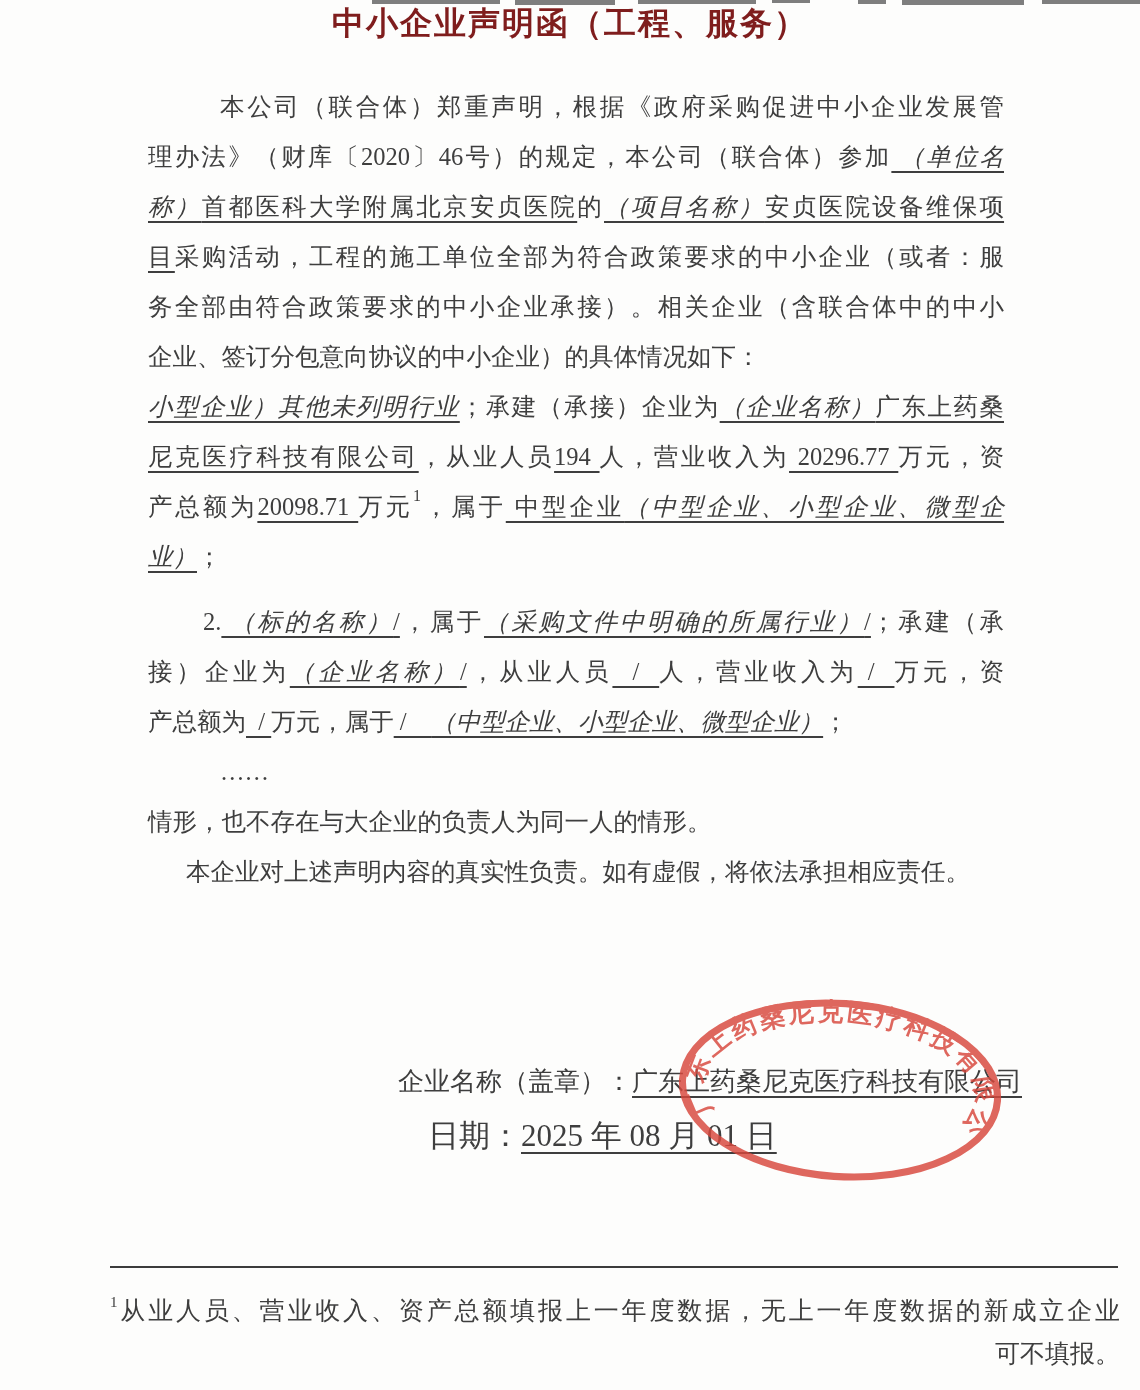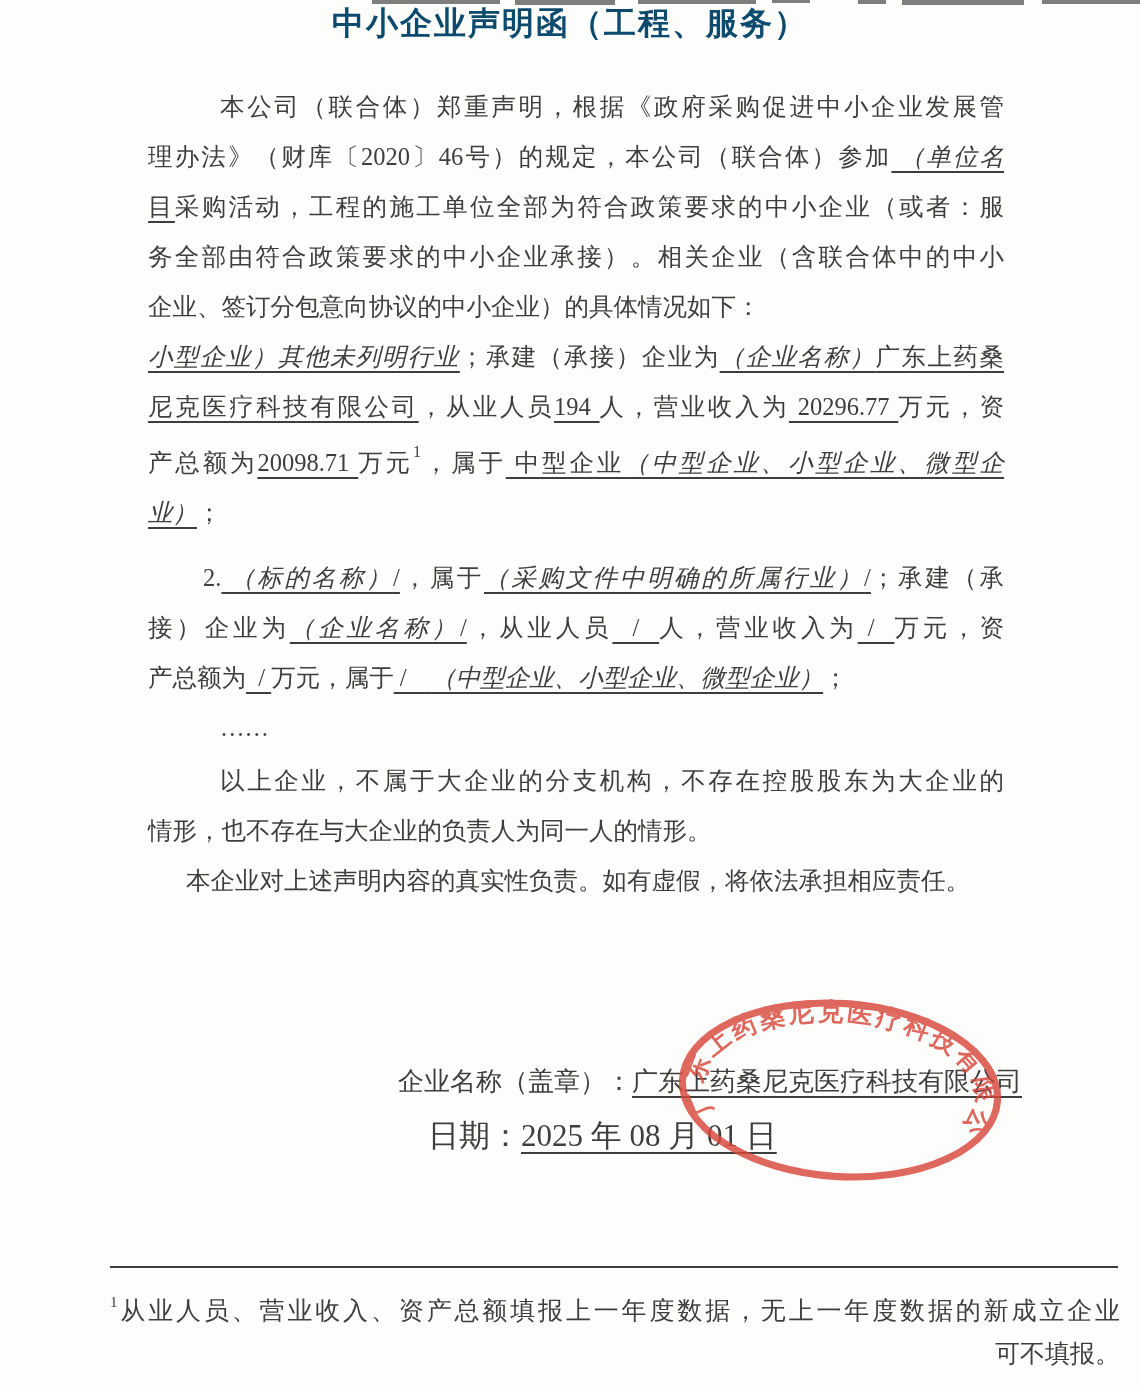--- a/index.html
+++ b/index.html
@@ -5,21 +5,21 @@
   html,body{margin:0;padding:0;}
   body{background:#ffffff;width:1140px;height:1390px;position:relative;
        font-family:"Liberation Serif",serif;color:#3e3e3e;}
   .page{position:absolute;inset:0;background:#fdfdfc;overflow:hidden;}
 
   
   .scan-top{position:absolute;top:0;left:0;width:1140px;height:8px;}
   .scan-top i{position:absolute;top:0;background:#2a2a2a;opacity:.6;display:block;}
 
   .title{position:absolute;top:2px;left:0;width:1140px;margin:0;text-align:center;
-         font-size:32px;font-weight:600;letter-spacing:2px;color:#0c4a6e;}
+         font-size:32px;font-weight:600;letter-spacing:2px;color:#7f1d1d;}
 
   .body{position:absolute;top:82px;left:148px;width:856px;font-size:24.5px;}
   .line{height:50px;line-height:50px;white-space:nowrap;text-align:justify;}
   .line.j{white-space:normal;text-align:justify;text-align-last:justify;text-justify:inter-character;}
   .u{text-decoration:underline;text-underline-offset:6px;text-decoration-thickness:1.5px;}
   .i{font-style:italic;}
   sup.s{font-size:16px;vertical-align:14px;line-height:0;text-decoration:none;}
 
   .sig-company{position:absolute;top:1060px;left:398px;font-size:26px;line-height:44px;white-space:nowrap;}
   .sig-date{position:absolute;top:1114px;left:428px;font-size:31px;line-height:44px;white-space:nowrap;}
@@ -46,32 +46,32 @@
     <i style="left:858px;width:28px;height:4px;"></i>
     <i style="left:902px;width:122px;height:5px;"></i>
     <i style="left:1042px;width:98px;height:4px;"></i>
   </div>
 
   <h1 class="title">中小企业声明函（工程、服务）</h1>
 
   <div class="body" id="body-lines">
       <div class="line j" style="padding-left: 72px;"><span class="">本公司（联合体）郑重声明，根据《政府采购促进中小企业发展管</span></div>
       <div class="line j"><span class="">理办法》（财库〔2020〕46号）的规定，本公司（联合体）参加</span><span class="u i ">&nbsp;（单位名</span></div>
+      <div class="line j"><span class="u i ">称）</span><span class="u ">首都医科大学附属北京安贞医院</span><span class="">的</span><span class="u i ">（项目名称）</span><span class="u ">安贞医院设备维保项</span></div>
       <div class="line j"><span class="u ">目</span><span class="">采购活动，工程的施工单位全部为符合政策要求的中小企业（或者：服</span></div>
       <div class="line j"><span class="">务全部由符合政策要求的中小企业承接）。相关企业（含联合体中的中小</span></div>
       <div class="line"><span class="">企业、签订分包意向协议的中小企业）的具体情况如下：</span></div>
       <div class="line j"><span class="u i ">小型企业）其他未列明行业</span><span class="">；承建（承接）企业为</span><span class="u i ">（企业名称）</span><span class="u ">广东上药桑</span></div>
       <div class="line j"><span class="u ">尼克医疗科技有限公司</span><span class="">，从业人员</span><span class="u ">194&nbsp;</span><span class="">人，营业收入为</span><span class="u ">&nbsp;20296.77&nbsp;</span><span class="">万元，资</span></div>
-      <div class="line j" style="margin-top: 6px;"><span class="">产总额为</span><span class="u ">20098.71&nbsp;</span><span class="">万元</span><sup class="s">1</sup><span class="">，属于</span><span class="u ">&nbsp;中型企业</span><span class="u i ">（中型企业、小型企业、微型企</span></div>
+      <div class="line j" style=""><span class="">产总额为</span><span class="u ">20098.71&nbsp;</span><span class="">万元</span><sup class="s">1</sup><span class="">，属于</span><span class="u ">&nbsp;中型企业</span><span class="u i ">（中型企业、小型企业、微型企</span></div>
       <div class="line"><span class="u i ">业）</span><span class="">；</span></div>
       <div class="line j" style="padding-left: 55px; margin-top: 15px;"><span class="">2.</span><span class="u i ">&nbsp;（标的名称）</span><span class="u ">/</span><span class="">，属于</span><span class="u i ">（采购文件中明确的所属行业）</span><span class="u ">/</span><span class="">；承建（承</span></div>
       <div class="line j"><span class="">接）企业为</span><span class="u i ">（企业名称）</span><span class="u ">/</span><span class="">，从业人员</span><span class="u ">&nbsp;&nbsp;/&nbsp;&nbsp;</span><span class="">人，营业收入为</span><span class="u ">&nbsp;/&nbsp;&nbsp;</span><span class="">万元，资</span></div>
       <div class="line"><span class="">产总额为</span><span class="u ">&nbsp;&nbsp;/&nbsp;</span><span class="">万元，属于</span><span class="u ">&nbsp;/&nbsp;&nbsp;&nbsp;&nbsp;</span><span class="u i ">（中型企业、小型企业、微型企业）</span><span class="">；</span></div>
       <div class="line" style="padding-left: 72px;"><span class="">……</span></div>
-      <div class="line j" style="padding-left: 72px; margin-top: 3px;"><span class="">以上企业，不属于大企业的分支机构，不存在控股股东为大企业的</span></div>
       <div class="line"><span class="">情形，也不存在与大企业的负责人为同一人的情形。</span></div>
       <div class="line" style="padding-left: 38px;"><span class="">本企业对上述声明内容的真实性负责。如有虚假，将依法承担相应责任。</span></div>
     </div>
 
   <div class="sig-company"><span>企业名称（盖章）：</span><span class="u">广东上药桑尼克医疗科技有限公司</span></div>
 
   <div class="sig-date"><span>日期：</span><span class="u">2025 年 08 月 01 日</span></div>
 
   <svg class="seal" viewBox="0 0 330 190">
     <ellipse cx="165" cy="95" rx="155" ry="85" fill="none" stroke="#d8473c" stroke-width="7"></ellipse>

